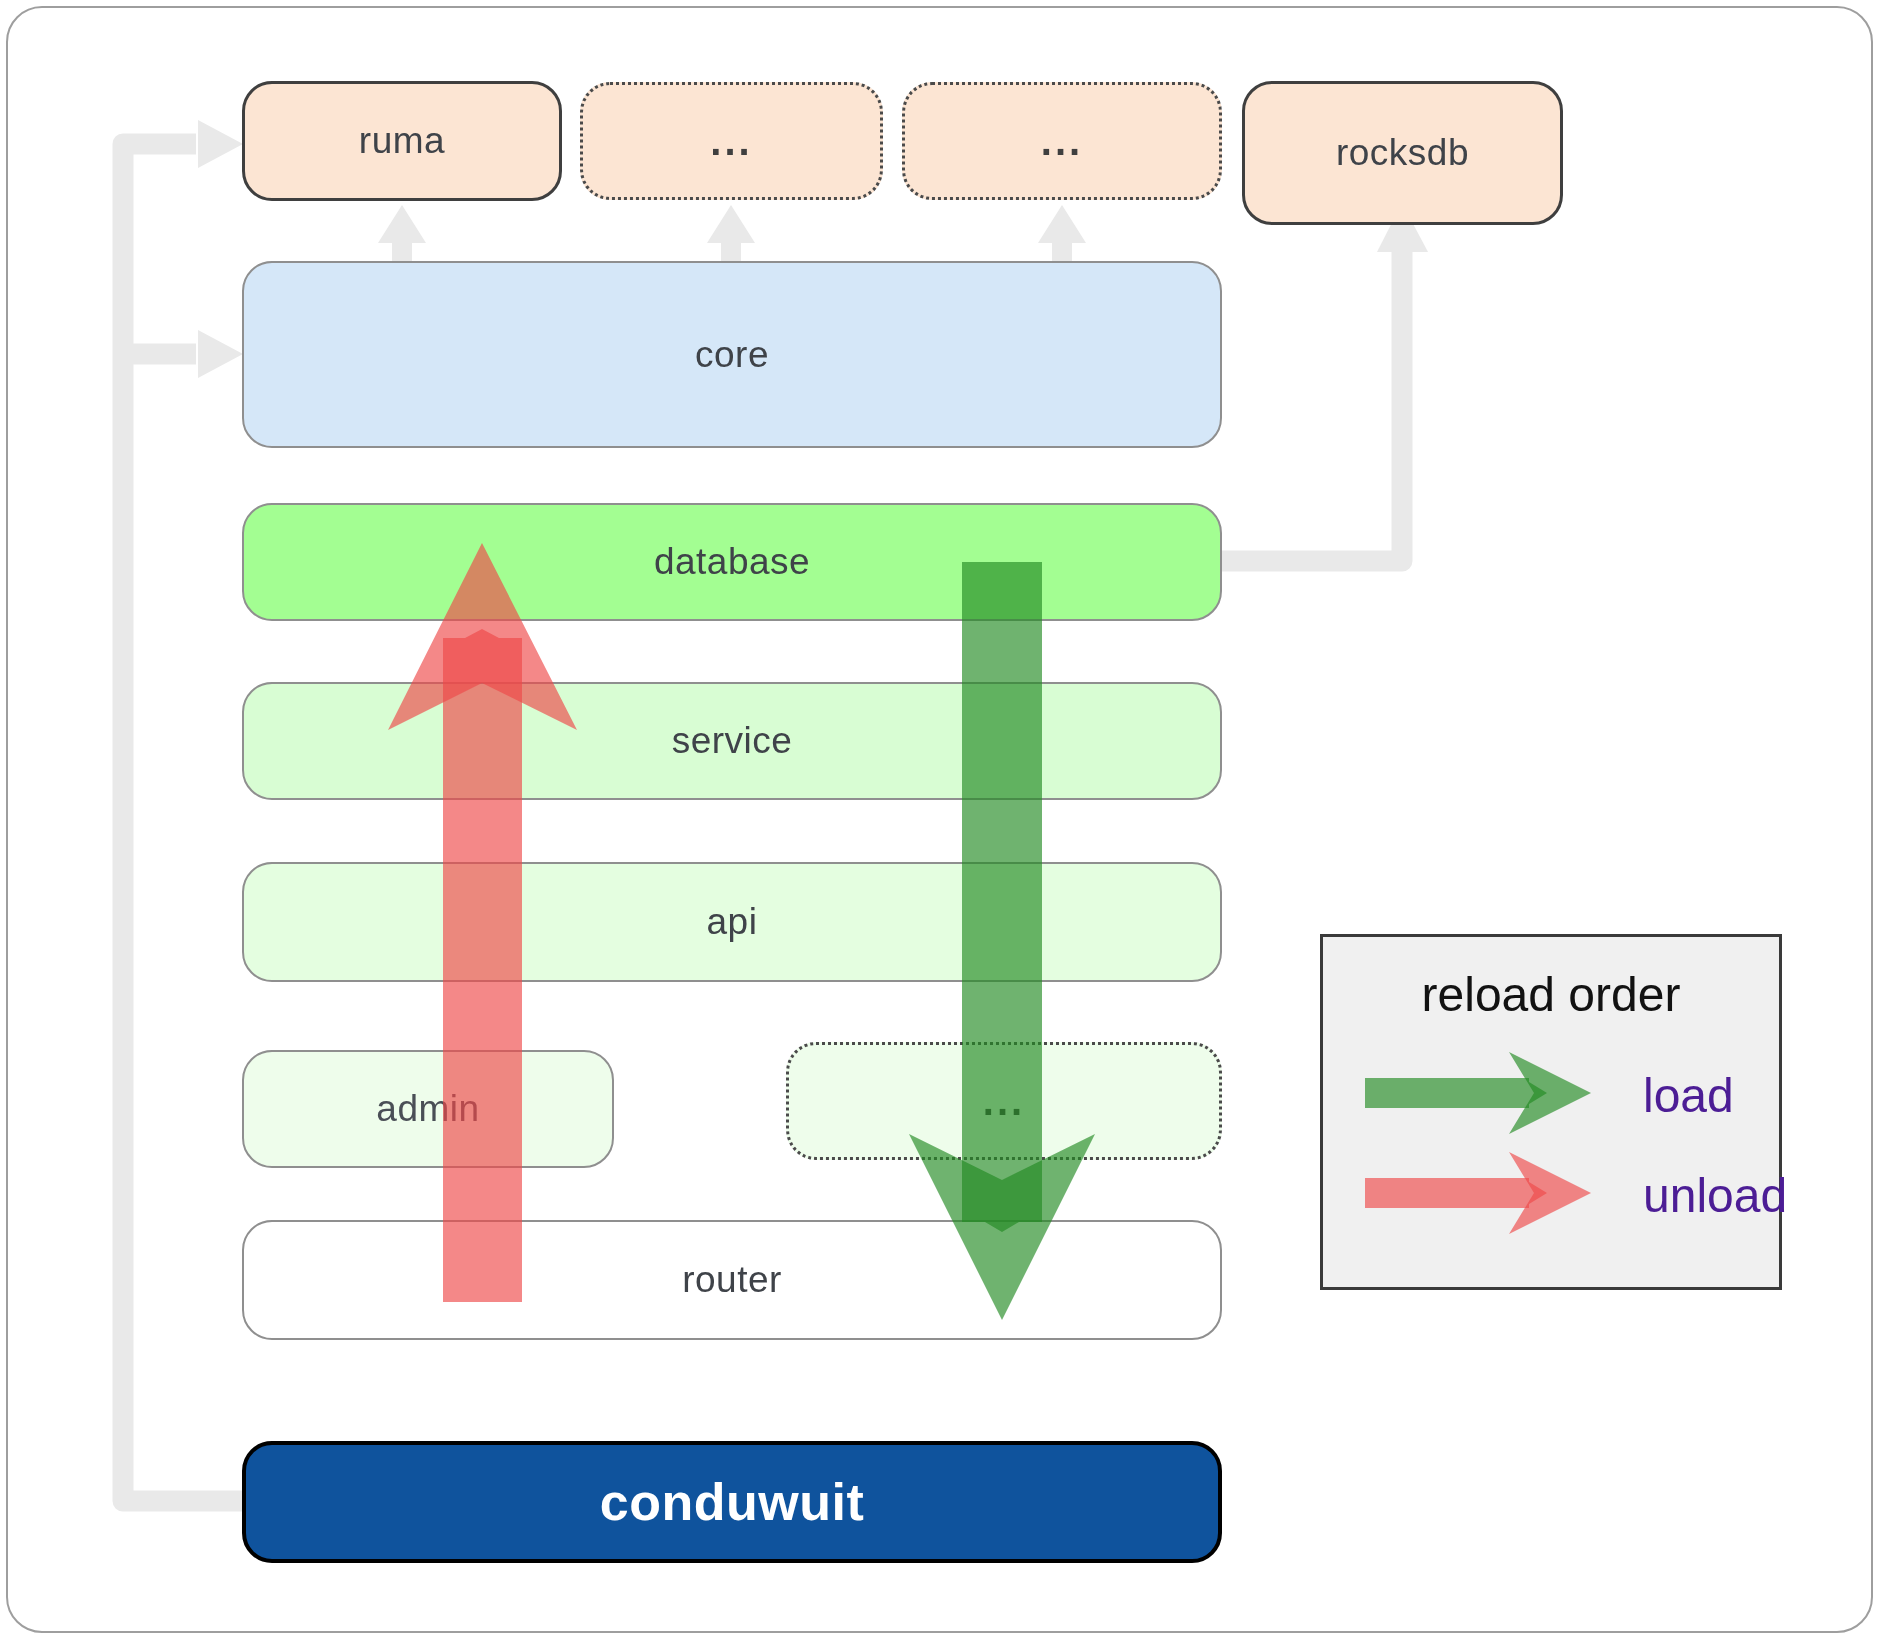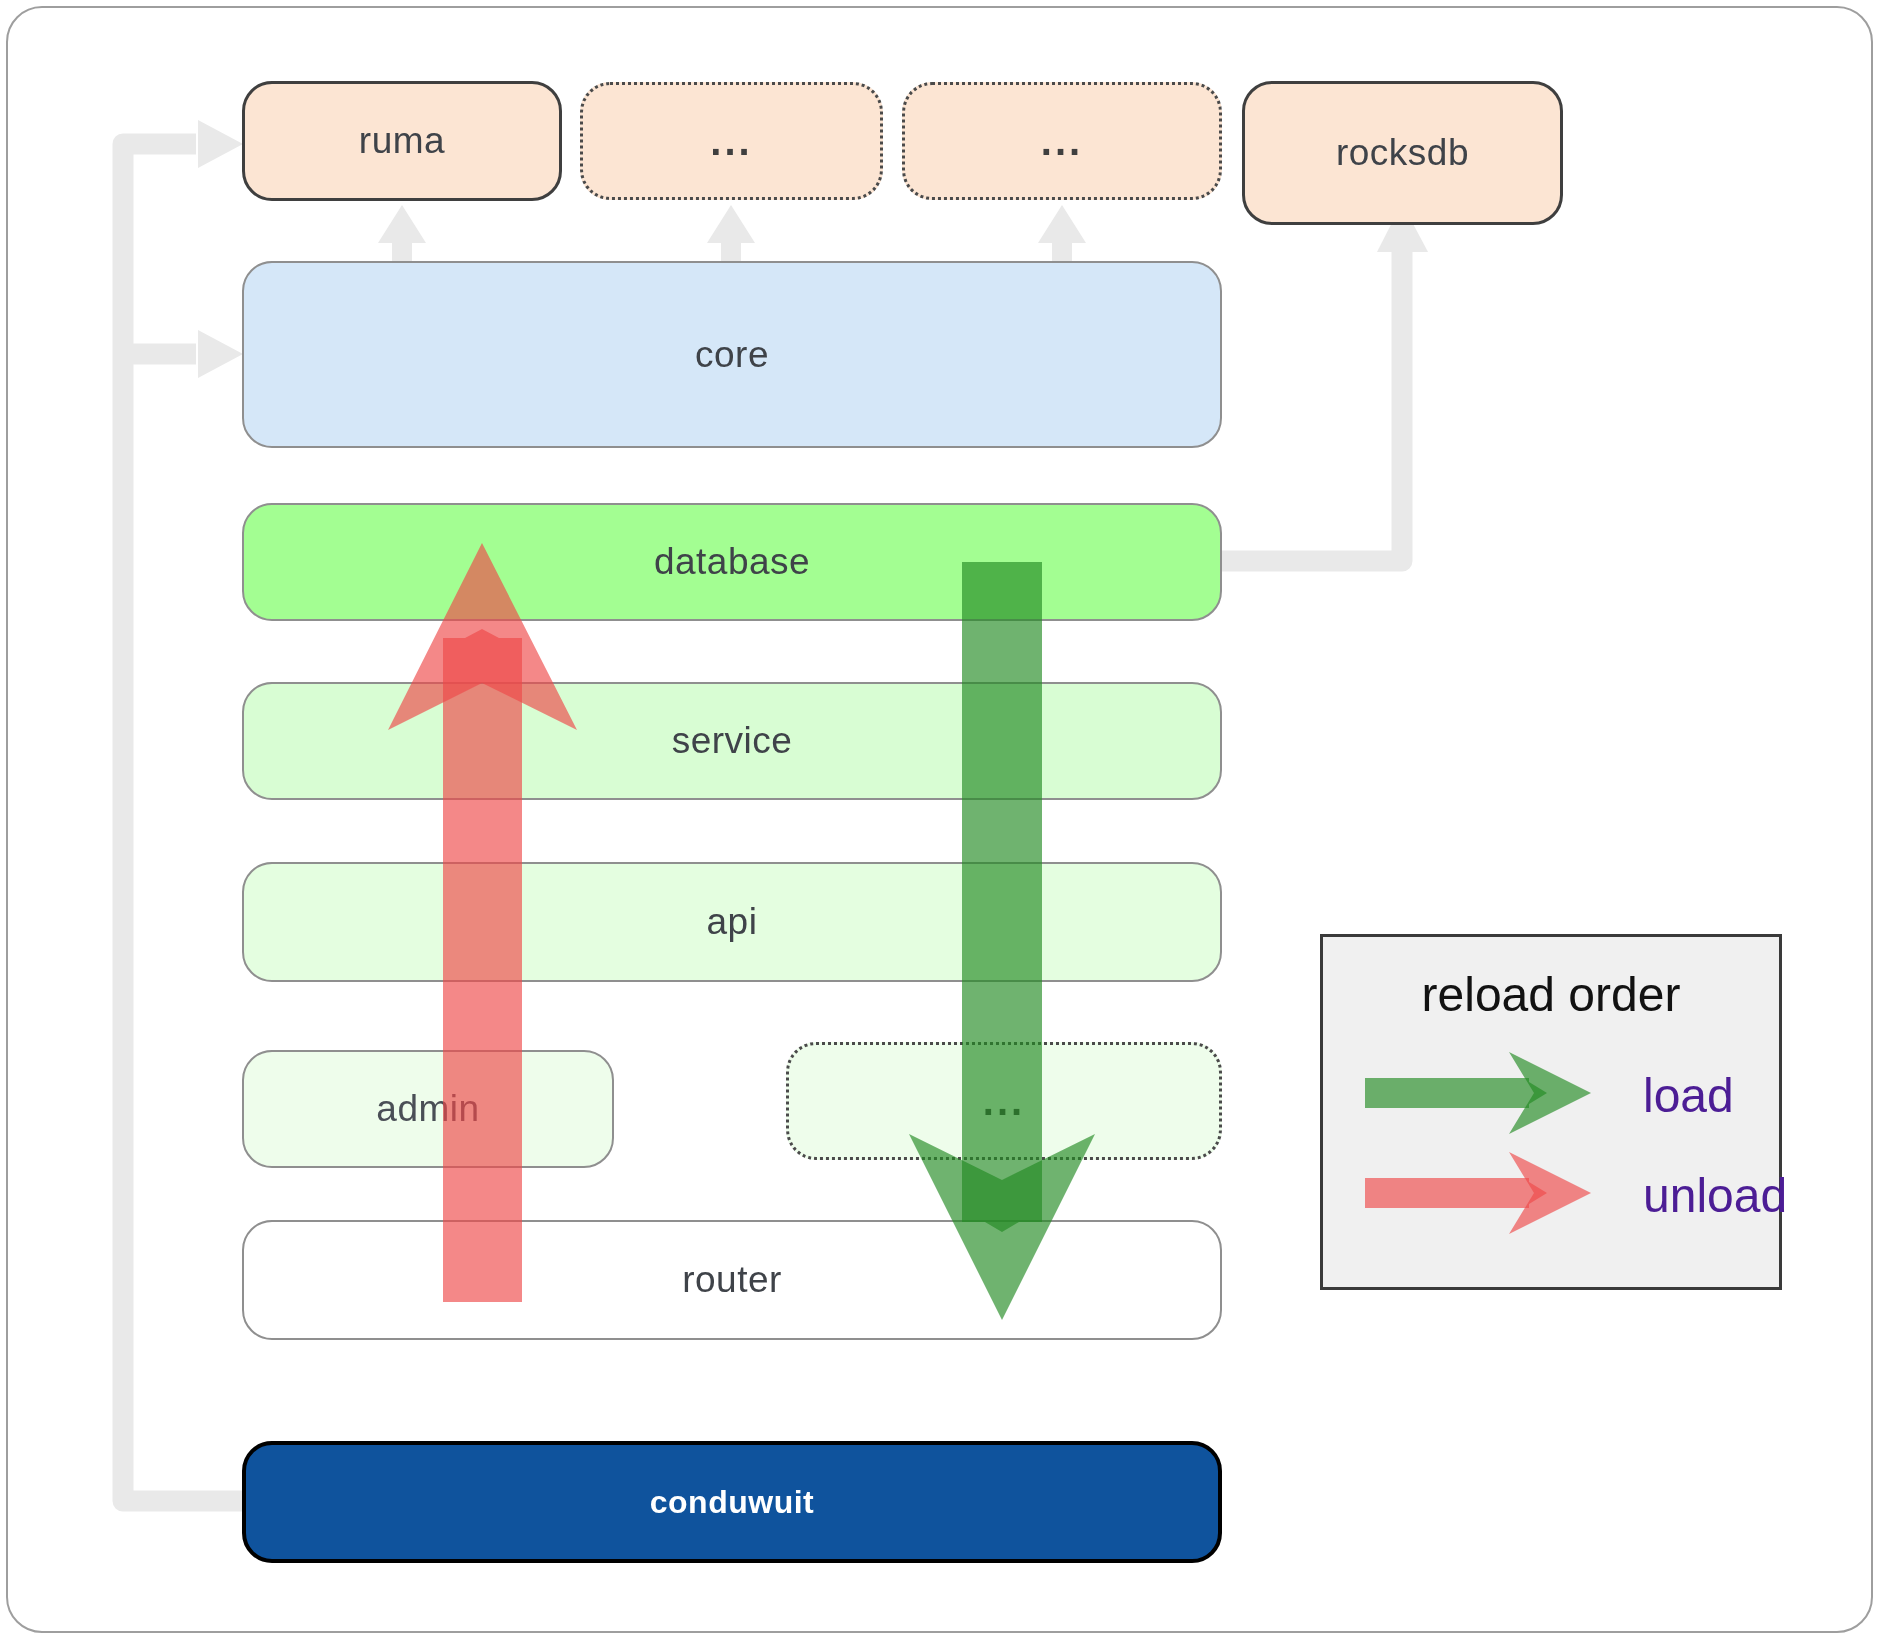--- a/index.html
+++ b/index.html
@@ -51,21 +51,21 @@
   #box-rocksdb{left:1242px;top:81px;width:321px;height:144px;}
   #box-core{left:242px;top:261px;width:980px;height:187px;background:var(--core-fill);}
   #box-database{left:242px;top:503px;width:980px;height:118px;background:var(--database-fill);}
   #box-service{left:242px;top:682px;width:980px;height:118px;background:var(--service-fill);}
   #box-api{left:242px;top:862px;width:980px;height:120px;background:var(--api-fill);}
   #box-admin{left:242px;top:1042px;width:372px;height:118px;background:var(--faint-green-fill);color:#4a4f56;margin-top:8px;}
   #box-te3{left:786px;top:1042px;width:436px;height:118px;background:var(--faint-green-fill);}
   #box-router{left:242px;top:1220px;width:980px;height:120px;background:var(--router-fill);}
   #box-conduwuit{
     left:242px;top:1441px;width:980px;height:122px;background:var(--conduwuit-blue);
-    border:4px solid #000;color:#ffffff;font-size:32px;font-weight:bold;
+    border:4px solid #000;color:#ffffff;font-size:52px;font-weight:bold;
   }
   .legend{
     position:absolute;left:1320px;top:922px;width:462px;height:356px;z-index:3;
     background:var(--legend-bg);border:3px solid var(--legend-border);box-sizing:border-box;margin-top:12px;
   }
   .legend-title{
     position:absolute;left:0;top:30px;width:100%;text-align:center;
     font-size:48px;color:#121212;
   }
   .legend-arrow{position:absolute;left:40px;width:232px;height:86px;}

